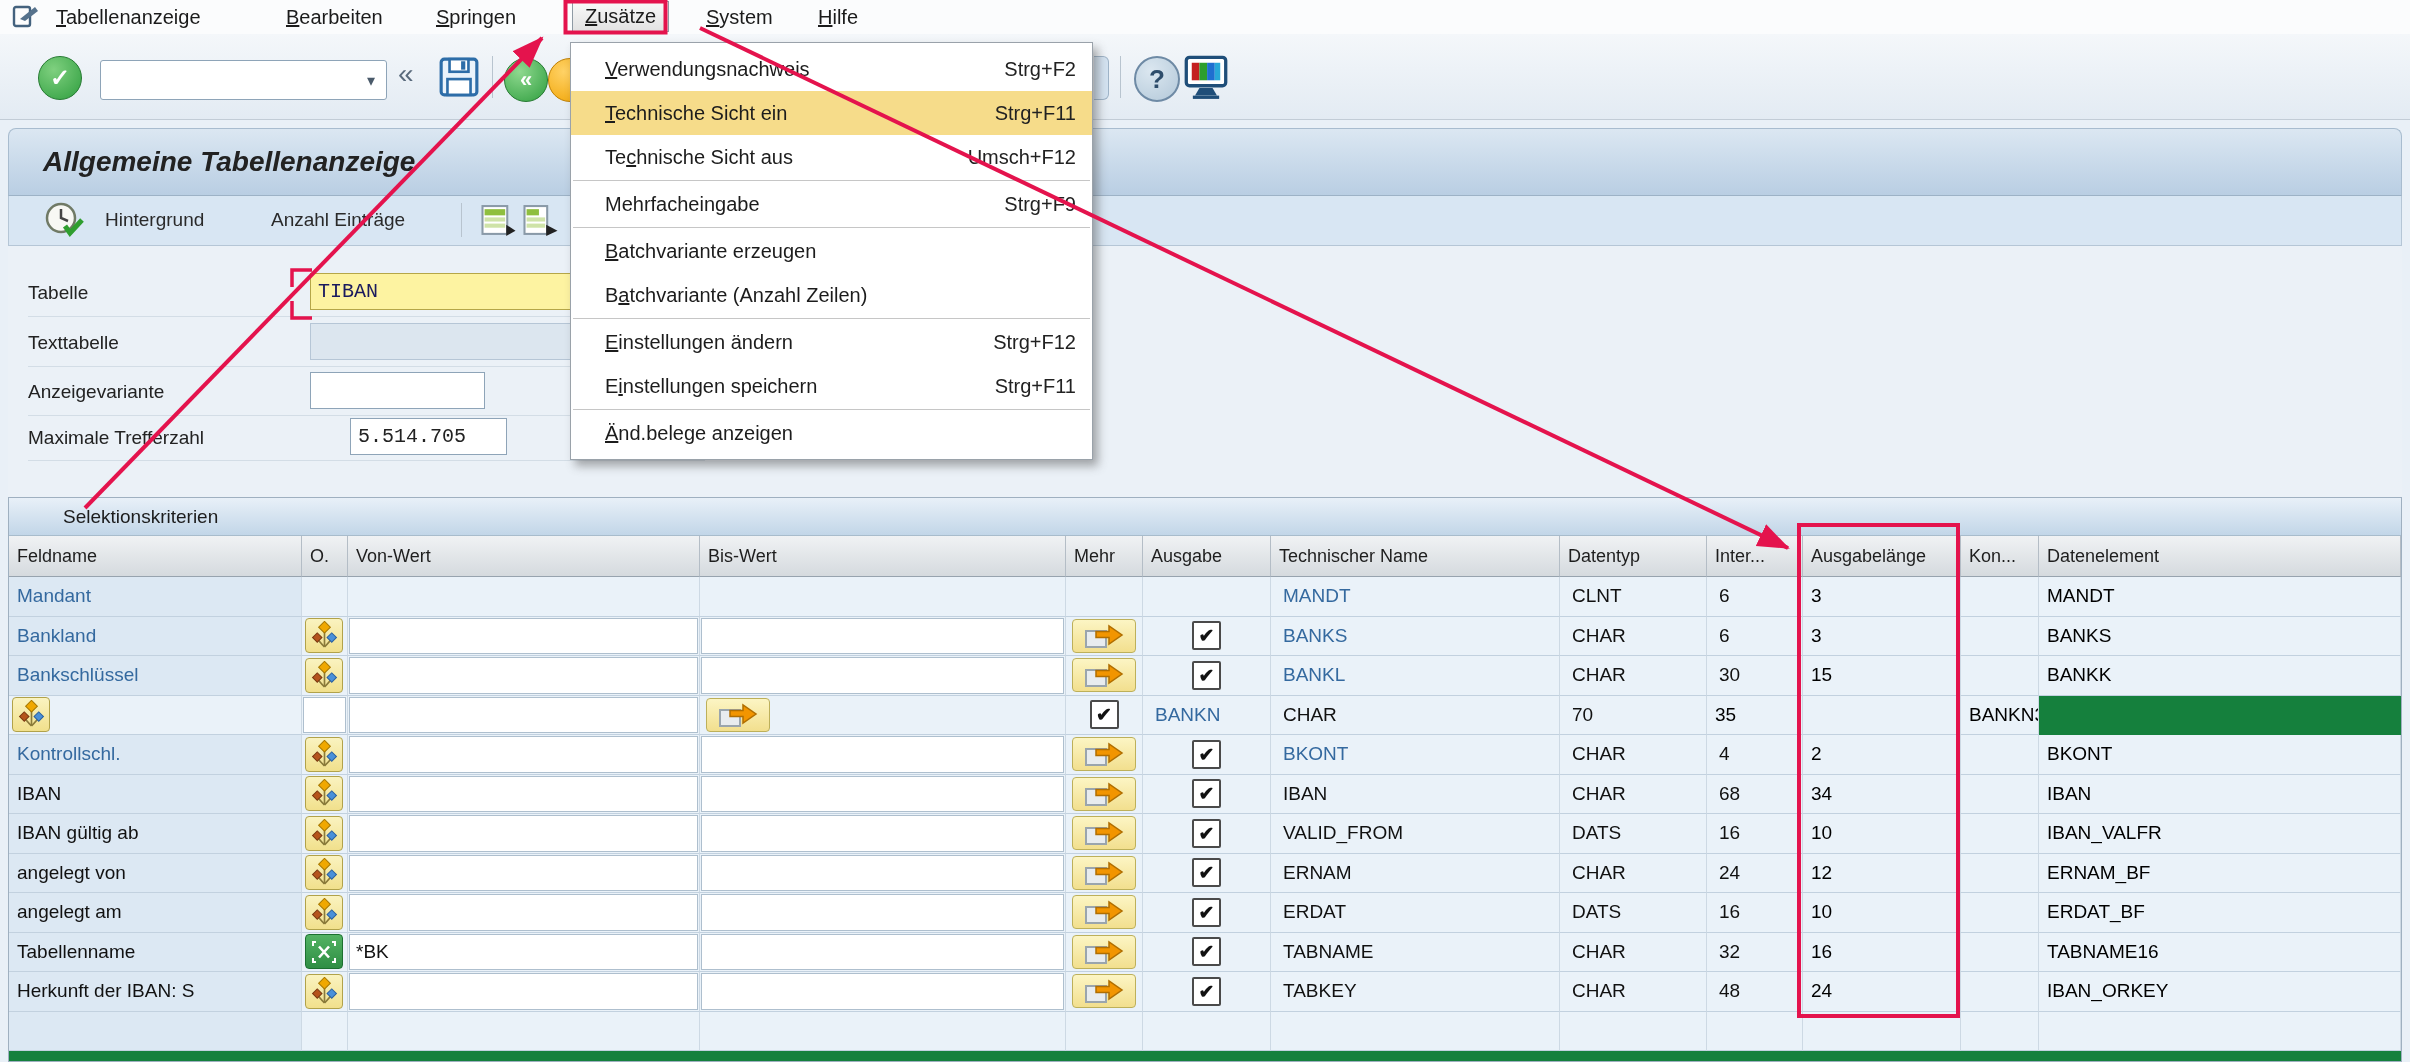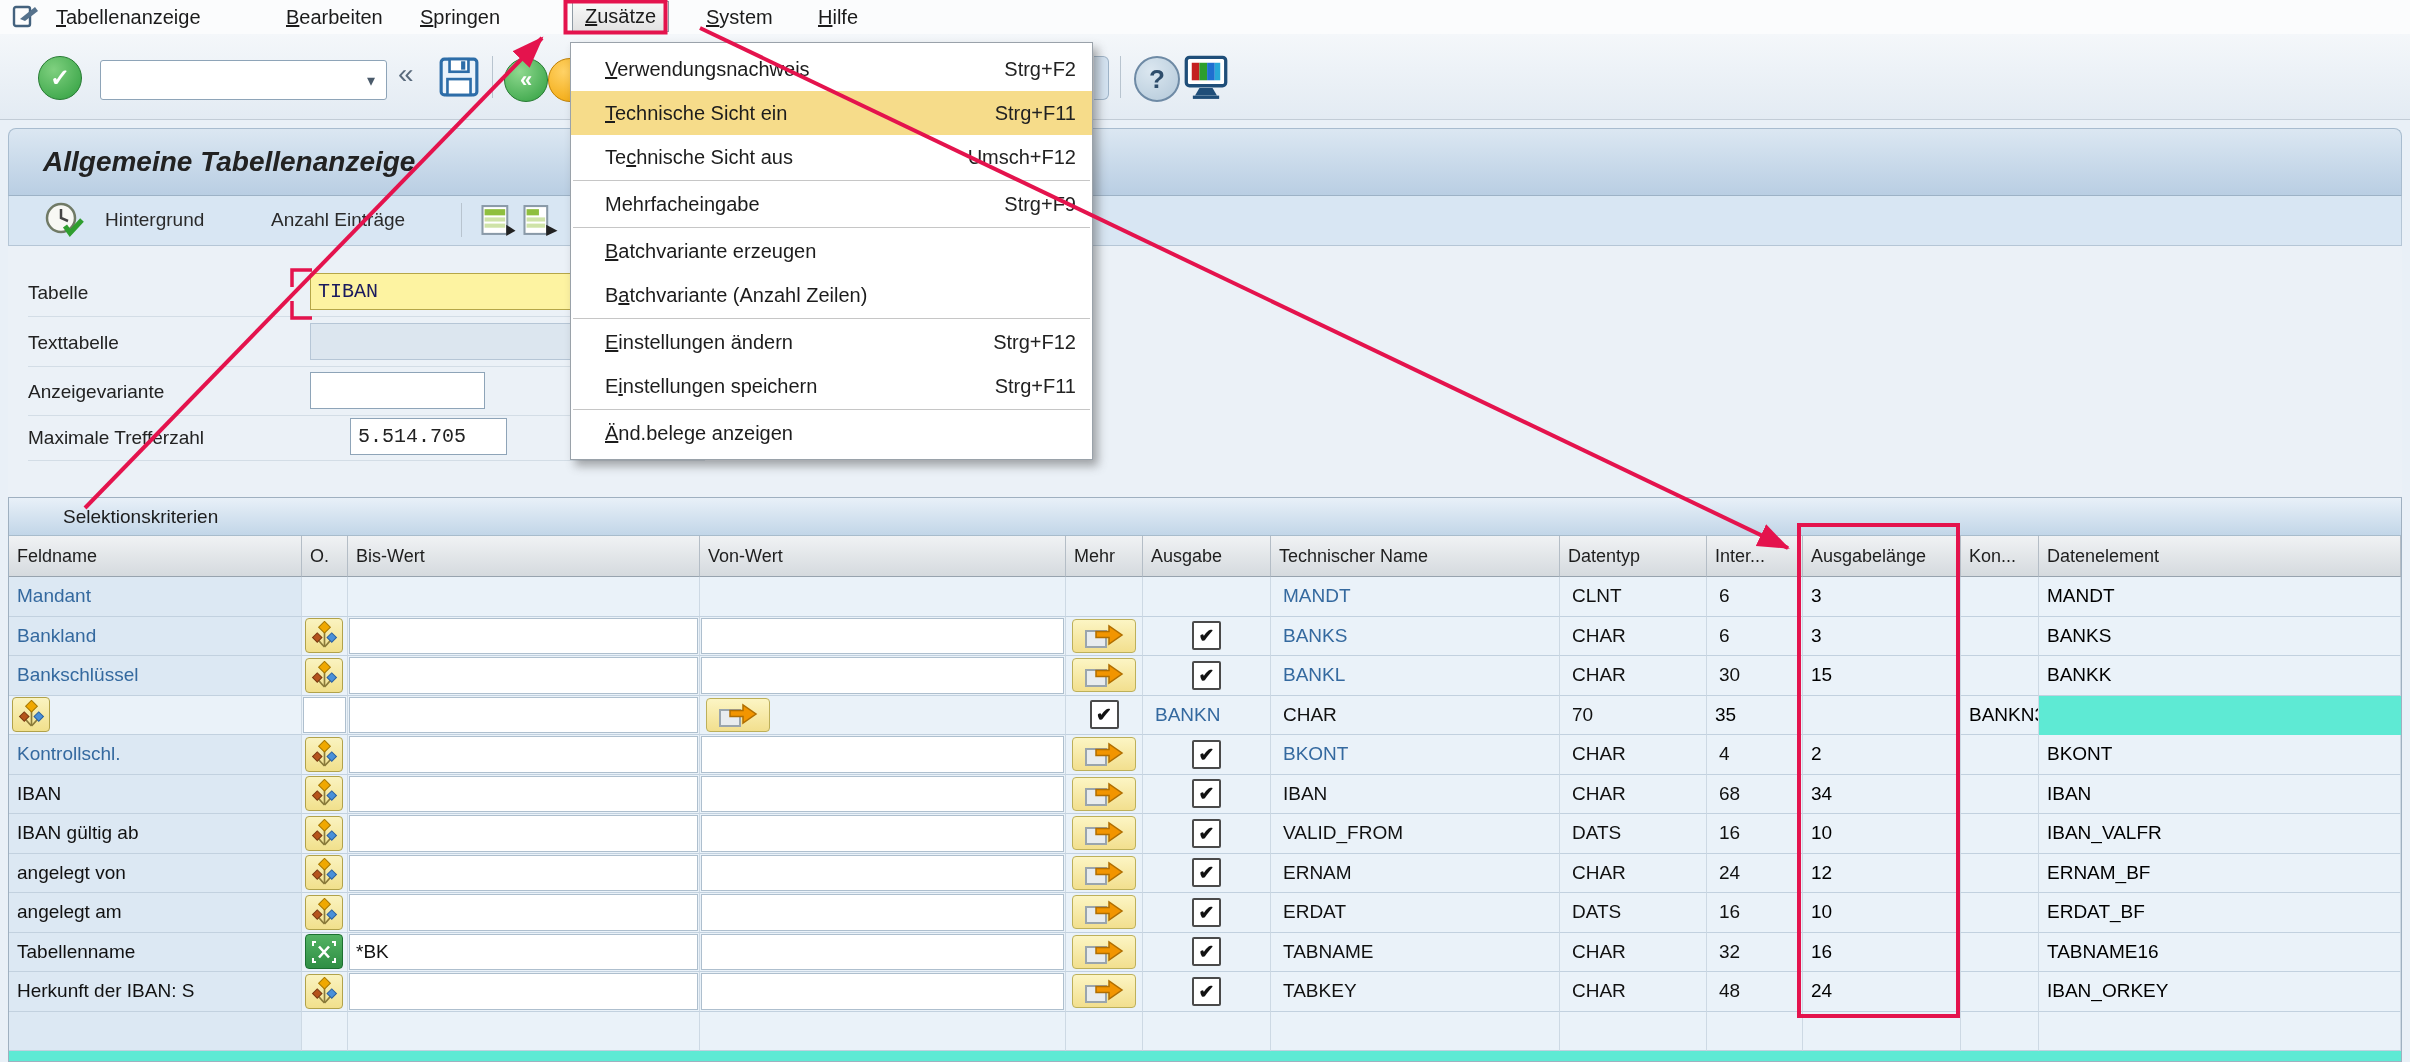--- a/index.html
+++ b/index.html
@@ -33,21 +33,21 @@
   .apptxt{position:absolute;top:0;height:48px;line-height:48px;font-size:19px;color:#2a2a2a;cursor:default;}
   
   .formarea{position:absolute;left:8px;top:246px;width:2394px;height:251px;background:#ebf1f7;}
   .flabel{position:absolute;left:20px;height:39px;line-height:39px;font-size:19px;color:#222;}
   .ffield{position:absolute;left:302px;height:37px;box-sizing:border-box;display:flex;align-items:center;padding-left:7px;font-size:20px;}
   .f-focus{background:#fdf3a1;border:1px solid #b5a648;font-family:"Liberation Mono",monospace;color:#1a1a5e;}
   .f-ro{background:#dce6ef;border:1px solid #b6c6d6;}
   .f-norm{background:#fff;border:1px solid #8ea4b8;}
   .fsep{position:absolute;left:20px;width:677px;height:1px;background:#d3dde6;}
   
-  .selwrap{position:absolute;left:8px;top:497px;width:2394px;height:565px;background:#5eead4;border:1px solid #9fb0c0;box-sizing:border-box;}
+  .selwrap{position:absolute;left:8px;top:497px;width:2394px;height:565px;background:#15803d;border:1px solid #9fb0c0;box-sizing:border-box;}
   .selbar{height:38px;background:linear-gradient(#e8f0f8,#c2d6e8);border-bottom:1px solid #a8bccc;display:flex;align-items:center;padding-left:54px;font-size:19px;color:#1c1c1c;box-sizing:border-box;}
   .srow{display:grid;grid-template-columns:293px 46px 352px 366px 77px 128px 289px 147px 96px 158px 78px 1fr;}
   .shead{height:41px;}
   .sdata{height:39.5px;}
   .hcell{background:linear-gradient(#f0f2f4,#d5dade);border-right:1px solid #b4bdc6;border-bottom:1px solid #97a3ae;
          display:flex;align-items:center;padding-left:8px;font-size:18px;color:#1e1e1e;overflow:hidden;white-space:nowrap;box-sizing:border-box;text-align:right;}
   .cell{border-right:1px solid #cdd9e4;border-bottom:1px solid #c2d1df;display:flex;align-items:center;overflow:hidden;
         background:#eaf2f9;box-sizing:border-box;white-space:nowrap;}
   .c-feld{background:#dce8f3;padding-left:8px;}
   .lnk{color:#34699f;font-size:19px;}
@@ -80,21 +80,21 @@
 
   <div class="menubar">
     <span class="winicon">
       <svg width="27" height="25" viewBox="0 0 27 25">
           <rect x="2" y="3" width="16" height="19" rx="2" fill="#fdfdfd" stroke="#44627e" stroke-width="2.4"></rect>
           <path d="M8 15 L23 3 L26 7 L13 17 Z" fill="#56728c"></path>
         </svg>
     </span>
     <span class="mbitem" style="left:56px"><span></span><u>T</u><span>abellenanzeige</span></span>
     <span class="mbitem" style="left:286px"><span></span><u>B</u><span>earbeiten</span></span>
-    <span class="mbitem" style="left:420px"><span></span><u>S</u><span>pringen</span></span>
+    <span class="mbitem" style="left:436px"><span></span><u>S</u><span>pringen</span></span>
     <span class="mbopen" style="left:572px"><span></span><u>Z</u><span>usätze</span></span>
     <span class="mbitem" style="left:706px"><span></span><u>S</u><span>ystem</span></span>
     <span class="mbitem" style="left:818px"><span></span><u>H</u><span>ilfe</span></span>
   </div>
 
   <div class="toolbar">
     <div class="tbcircle enter">
         <span>✓</span>
       </div>
     <div class="cmdfield">
@@ -196,24 +196,24 @@
         <span>Selektionskriterien</span>
       </div>
     <div class="srow shead">
       <div class="hcell">
           <span>Feldname</span>
         </div>
       <div class="hcell">
           <span>O.</span>
         </div>
       <div class="hcell">
+          <span>Von-Wert</span>
+        </div>
+      <div class="hcell">
           <span>Bis-Wert</span>
-        </div>
-      <div class="hcell">
-          <span>Von-Wert</span>
         </div>
       <div class="hcell">
           <span>Mehr</span>
         </div>
       <div class="hcell">
           <span>Ausgabe</span>
         </div>
       <div class="hcell">
           <span>Technischer Name</span>
         </div>

